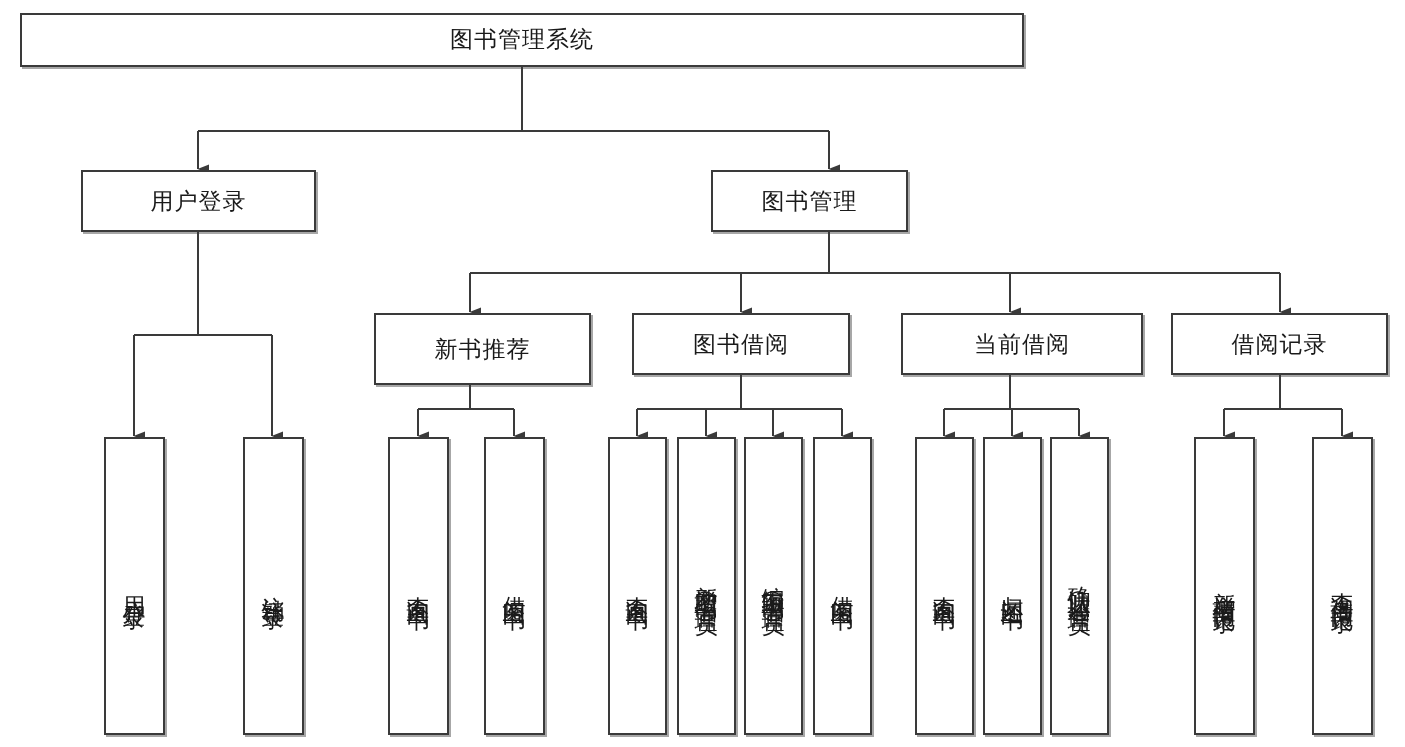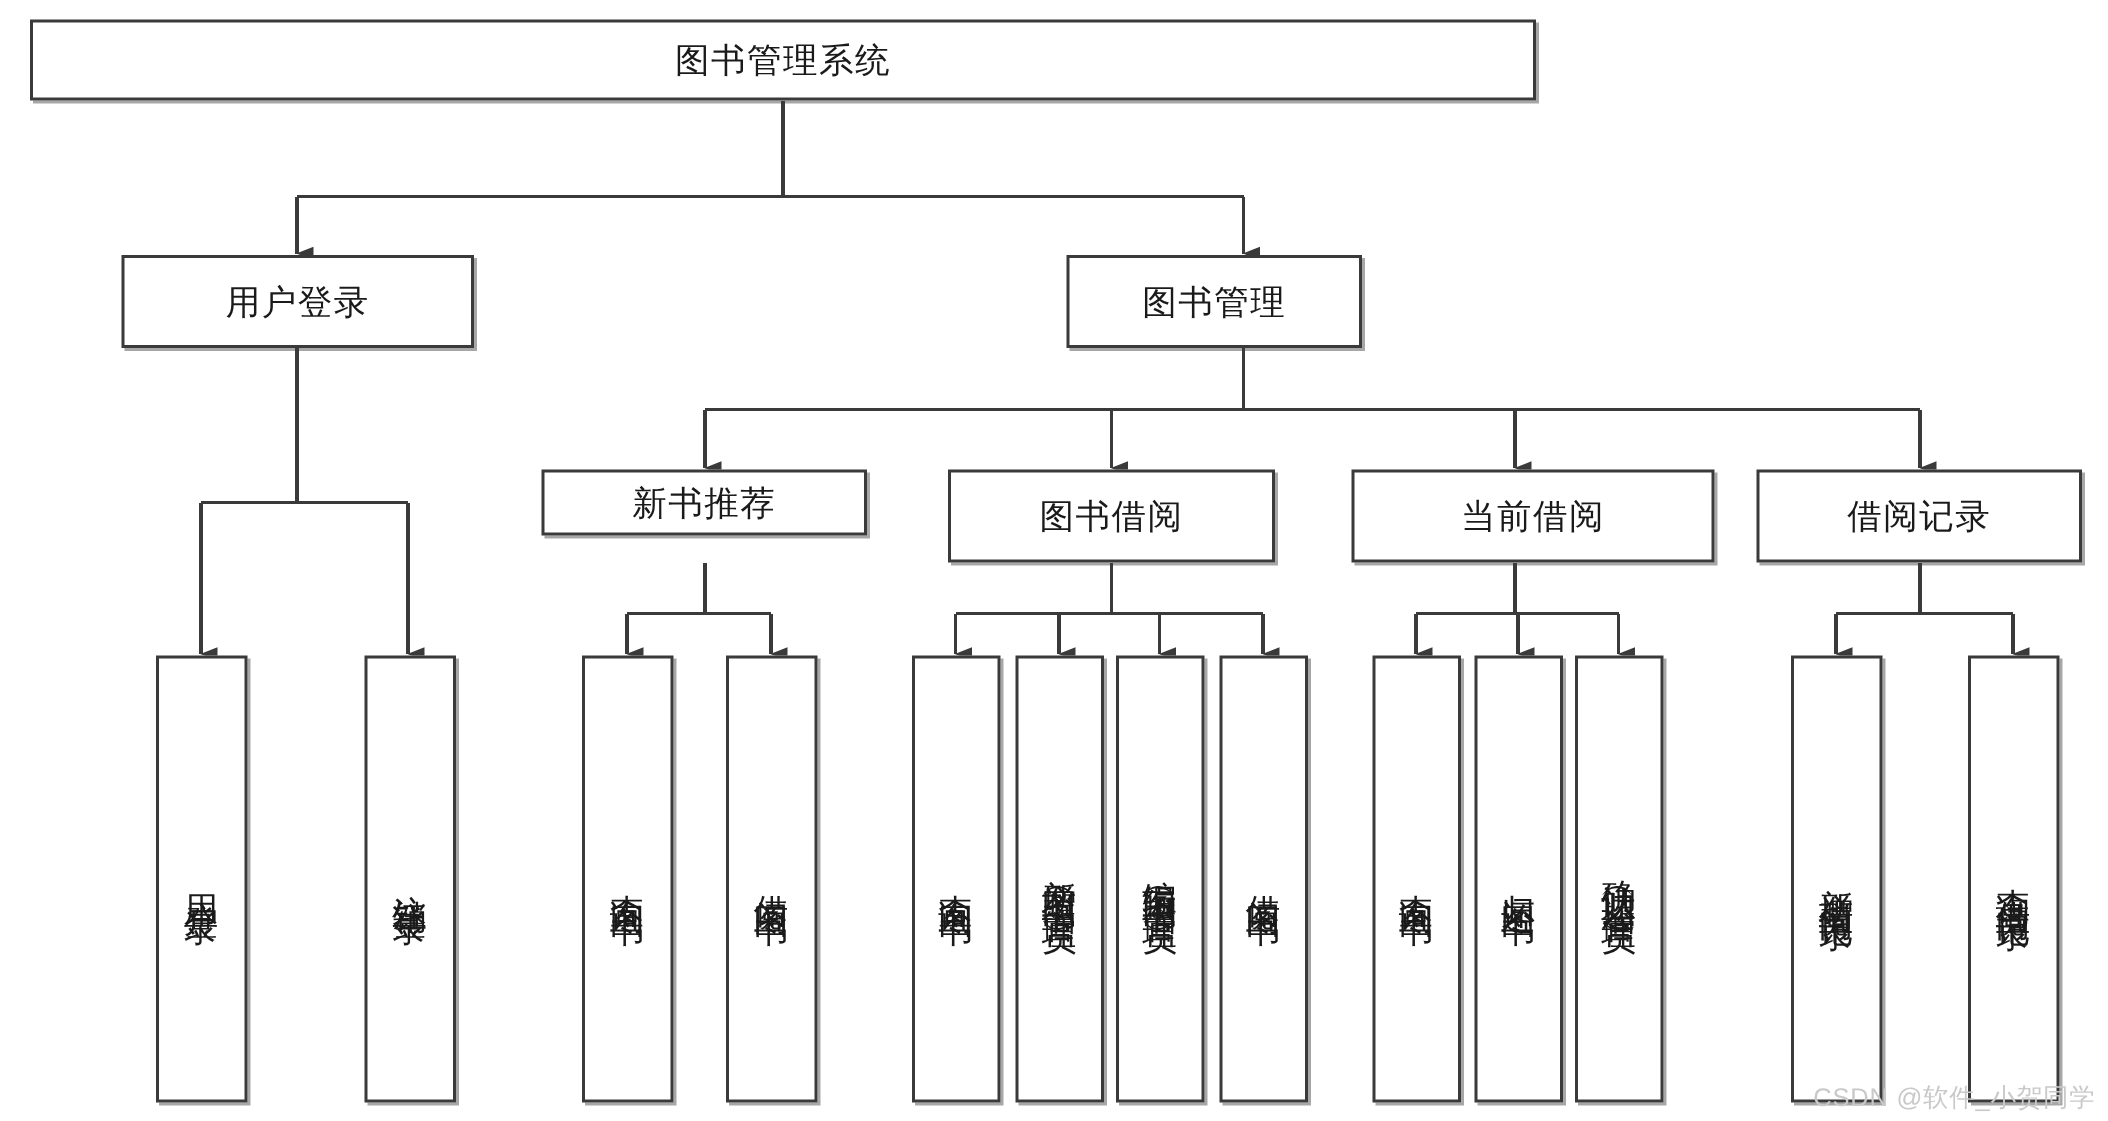--- a/index.html
+++ b/index.html
@@ -63,30 +63,30 @@
         <line x1="842" y1="409" x2="842" y2="436" marker-end="url(#arrowhead)"></line>
         <line x1="944" y1="409" x2="944" y2="436" marker-end="url(#arrowhead)"></line>
         <line x1="1012" y1="409" x2="1012" y2="436" marker-end="url(#arrowhead)"></line>
         <line x1="1079" y1="409" x2="1079" y2="436" marker-end="url(#arrowhead)"></line>
         <line x1="1224" y1="409" x2="1224" y2="436" marker-end="url(#arrowhead)"></line>
         <line x1="1342" y1="409" x2="1342" y2="436" marker-end="url(#arrowhead)"></line>
       </g>
   </svg>
 
   <div id="nodes-layer">
-      <div class="node-box shadowed" style="left: 20px; top: 13px; width: 1004px; height: 54px;">
+      <div class="node-box shadowed" style="left: 20px; top: 13px; width: 1004px; height: 54px; font-family: Liberation Serif, serif;">
         <span class="node-label horiz title-label">图书管理系统</span>
       </div>
       <div class="node-box shadowed" style="left: 81px; top: 170px; width: 235px; height: 62px;">
         <span class="node-label horiz">用户登录</span>
       </div>
       <div class="node-box shadowed" style="left: 711px; top: 170px; width: 197px; height: 62px;">
         <span class="node-label horiz">图书管理</span>
       </div>
-      <div class="node-box shadowed" style="left: 361px; top: 313px; width: 217px; height: 44px;">
+      <div class="node-box shadowed" style="left: 374px; top: 313px; width: 217px; height: 72px;">
         <span class="node-label horiz">新书推荐</span>
       </div>
       <div class="node-box shadowed" style="left: 632px; top: 313px; width: 218px; height: 62px;">
         <span class="node-label horiz">图书借阅</span>
       </div>
       <div class="node-box shadowed" style="left: 901px; top: 313px; width: 242px; height: 62px;">
         <span class="node-label horiz">当前借阅</span>
       </div>
       <div class="node-box shadowed" style="left: 1171px; top: 313px; width: 217px; height: 62px;">
         <span class="node-label horiz">借阅记录</span>
@@ -125,14 +125,13 @@
         <span class="node-label vert">确认归还（管理员）</span>
       </div>
       <div class="node-box shadowed" style="left: 1194px; top: 437px; width: 61px; height: 298px;">
         <span class="node-label vert">新增借阅记录</span>
       </div>
       <div class="node-box shadowed" style="left: 1312px; top: 437px; width: 61px; height: 298px;">
         <span class="node-label vert">查询借阅记录</span>
       </div>
     </div>
 
-  <div class="watermark">CSDN @软件_小贺同学</div>
 </div>
 
 </body></html>

